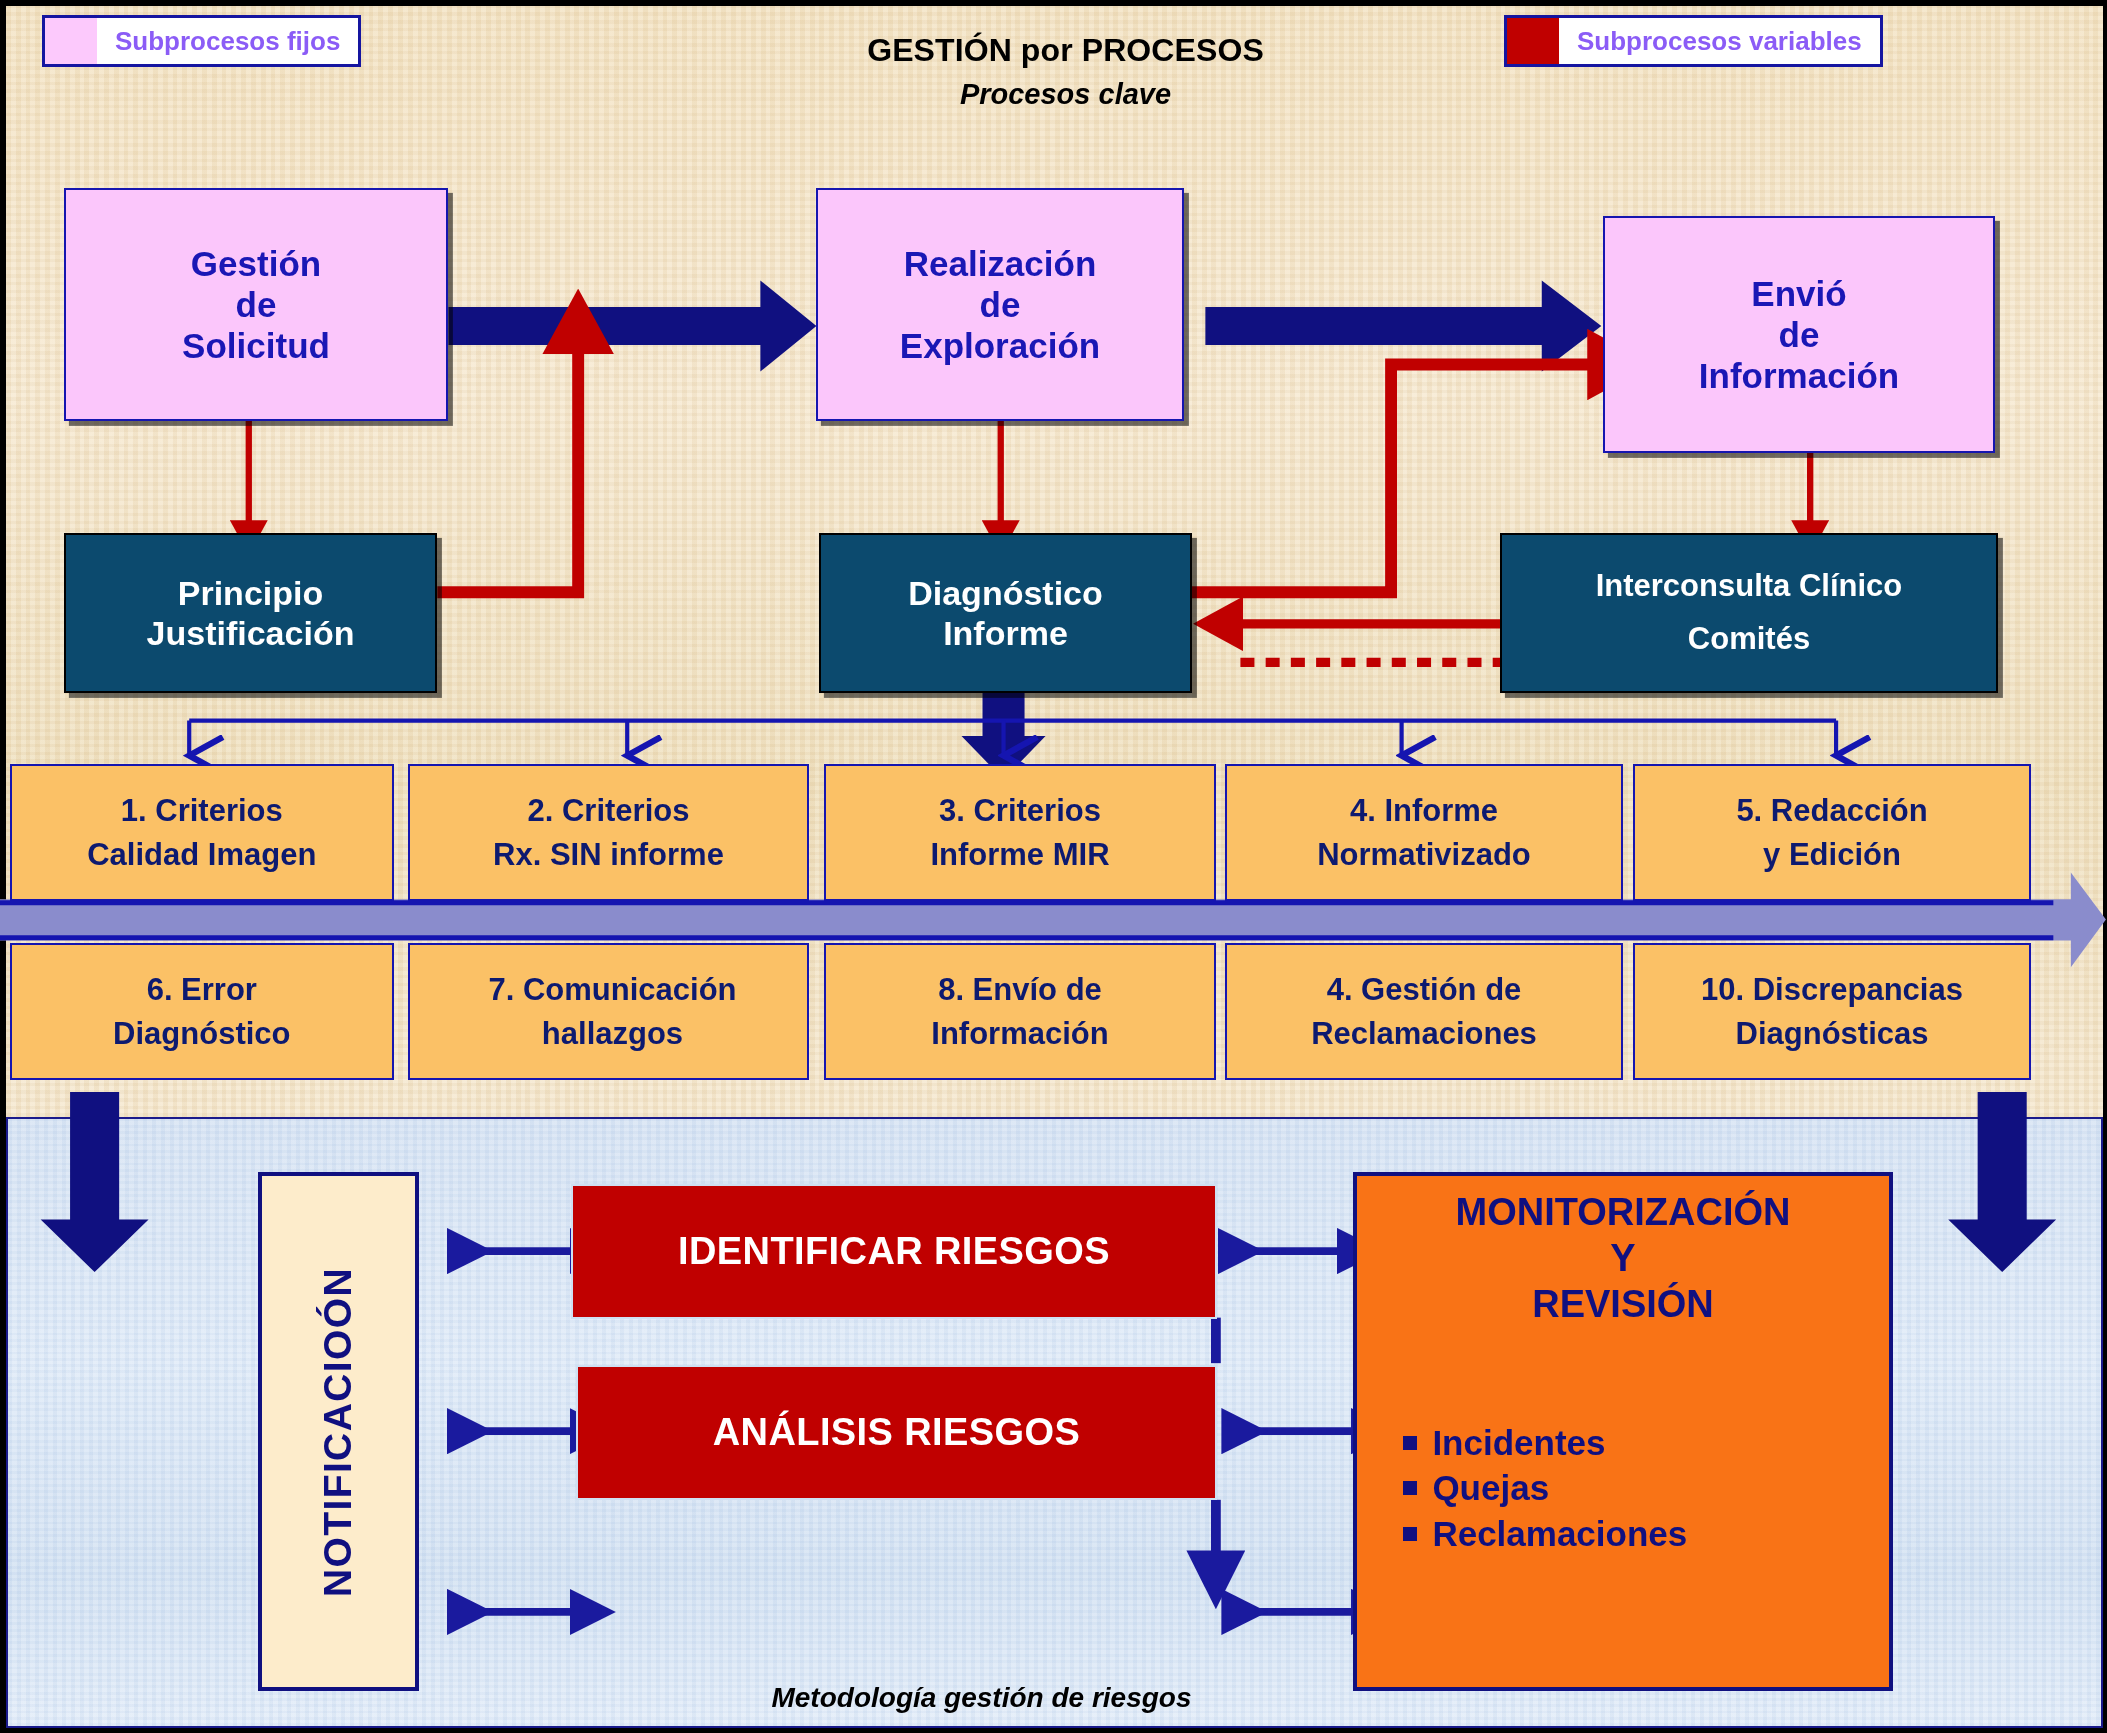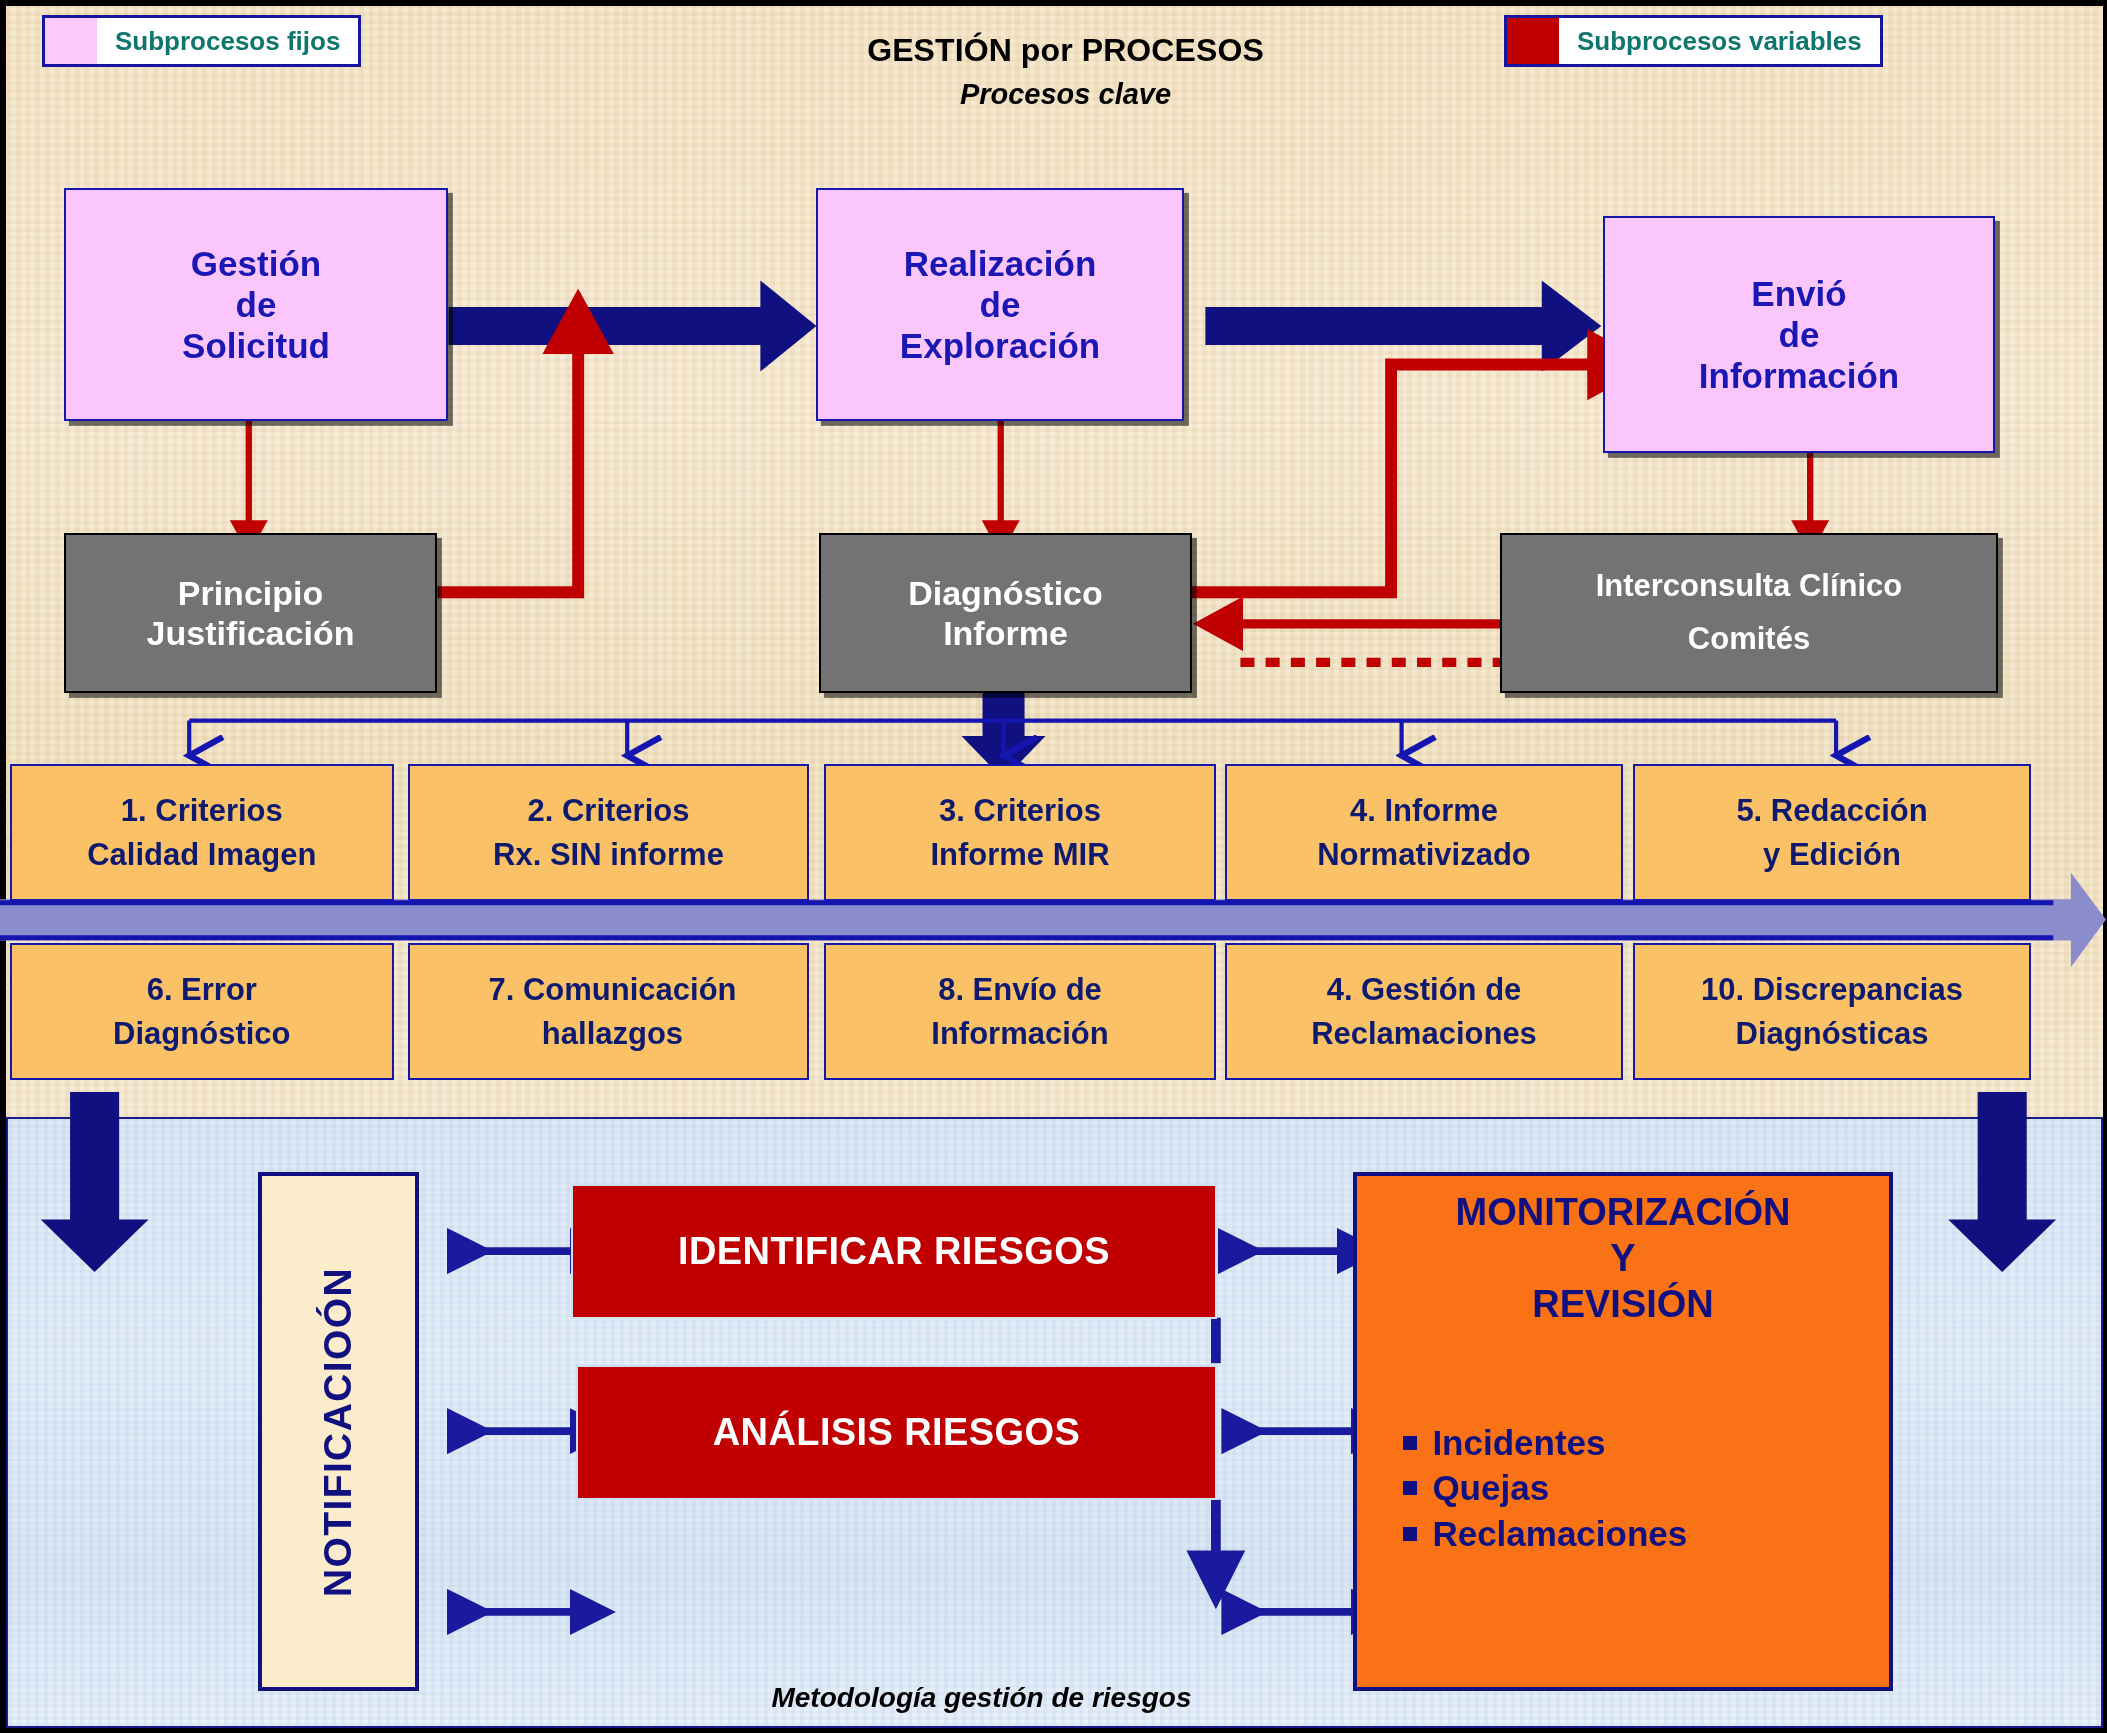--- a/index.html
+++ b/index.html
@@ -27,21 +27,21 @@
     border:2.1px solid #1a1a8c;
     box-sizing:border-box;
   }
 
   
   .legend{position:absolute;display:flex;align-items:stretch;height:52px;}
   .legend .swatch{width:55px;}
   .legend .lbl{
     background:#fff;border:3.5px solid #1515a0;border-left:none;
     display:flex;align-items:center;justify-content:center;
-    padding:0 18px;color:#0f766e;font-weight:bold;font-size:26px;white-space:nowrap;
+    padding:0 18px;color:#8b5cf6;font-weight:bold;font-size:26px;white-space:nowrap;
   }
   .legend .swatch{border:3.5px solid #1515a0;border-right:none;box-sizing:border-box;}
   #legend-left{left:42px;top:15.4px;}
   #legend-left .swatch{background:#fcc9fc;}
   #legend-right{left:1504px;top:15.4px;}
   #legend-right .swatch{background:#c00000;}
 
   
   .title-main{
     position:absolute;left:785px;top:32px;width:561px;text-align:center;
@@ -60,21 +60,21 @@
   .pbox{
     position:absolute;box-sizing:border-box;
     display:flex;flex-direction:column;align-items:center;justify-content:center;
     text-align:center;line-height:1.18;font-weight:bold;
   }
   .pink{
     background:#fbc6fb;border:2.8px solid #1515b0;color:#1a17b5;font-size:35px;
     box-shadow:4.9px 4.9px 0 rgba(0,0,0,.55);
   }
   .red{
-    background:#737373;border:2.1px solid #000;color:#fff;font-size:34px;
+    background:#0c4a6e;border:2.1px solid #000;color:#fff;font-size:34px;
     box-shadow:4.9px 4.9px 0 rgba(0,0,0,.55);
   }
   .ybox{
     position:absolute;box-sizing:border-box;
     background:#fbc166;border:2.8px solid #1515b0;color:#0d1a70;
     display:flex;flex-direction:column;align-items:center;justify-content:center;
     text-align:center;line-height:1.28;font-weight:bold;font-size:31px;
   }
   .ybox .l2{margin-top:4.2px;}
 

